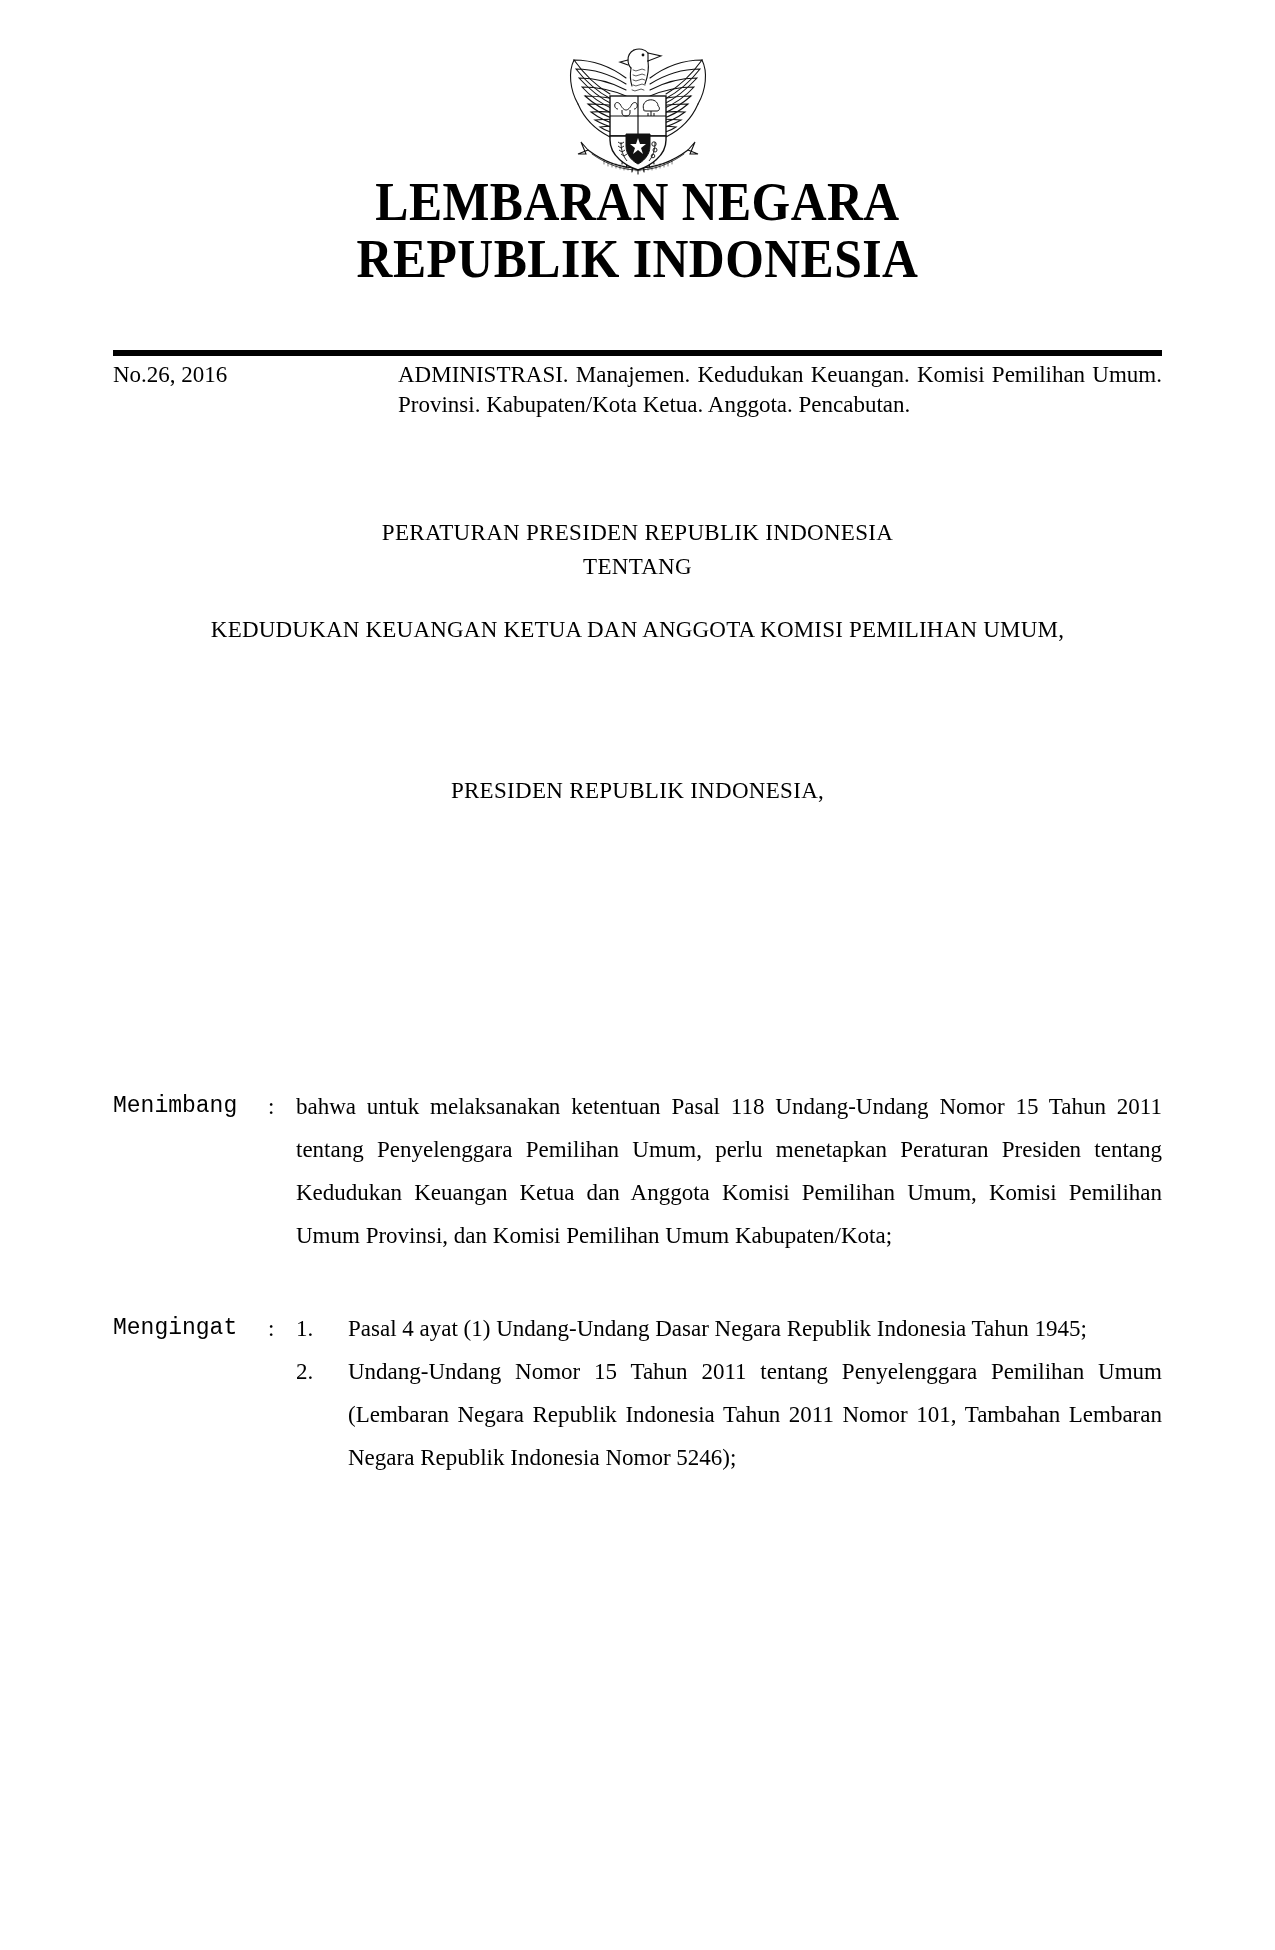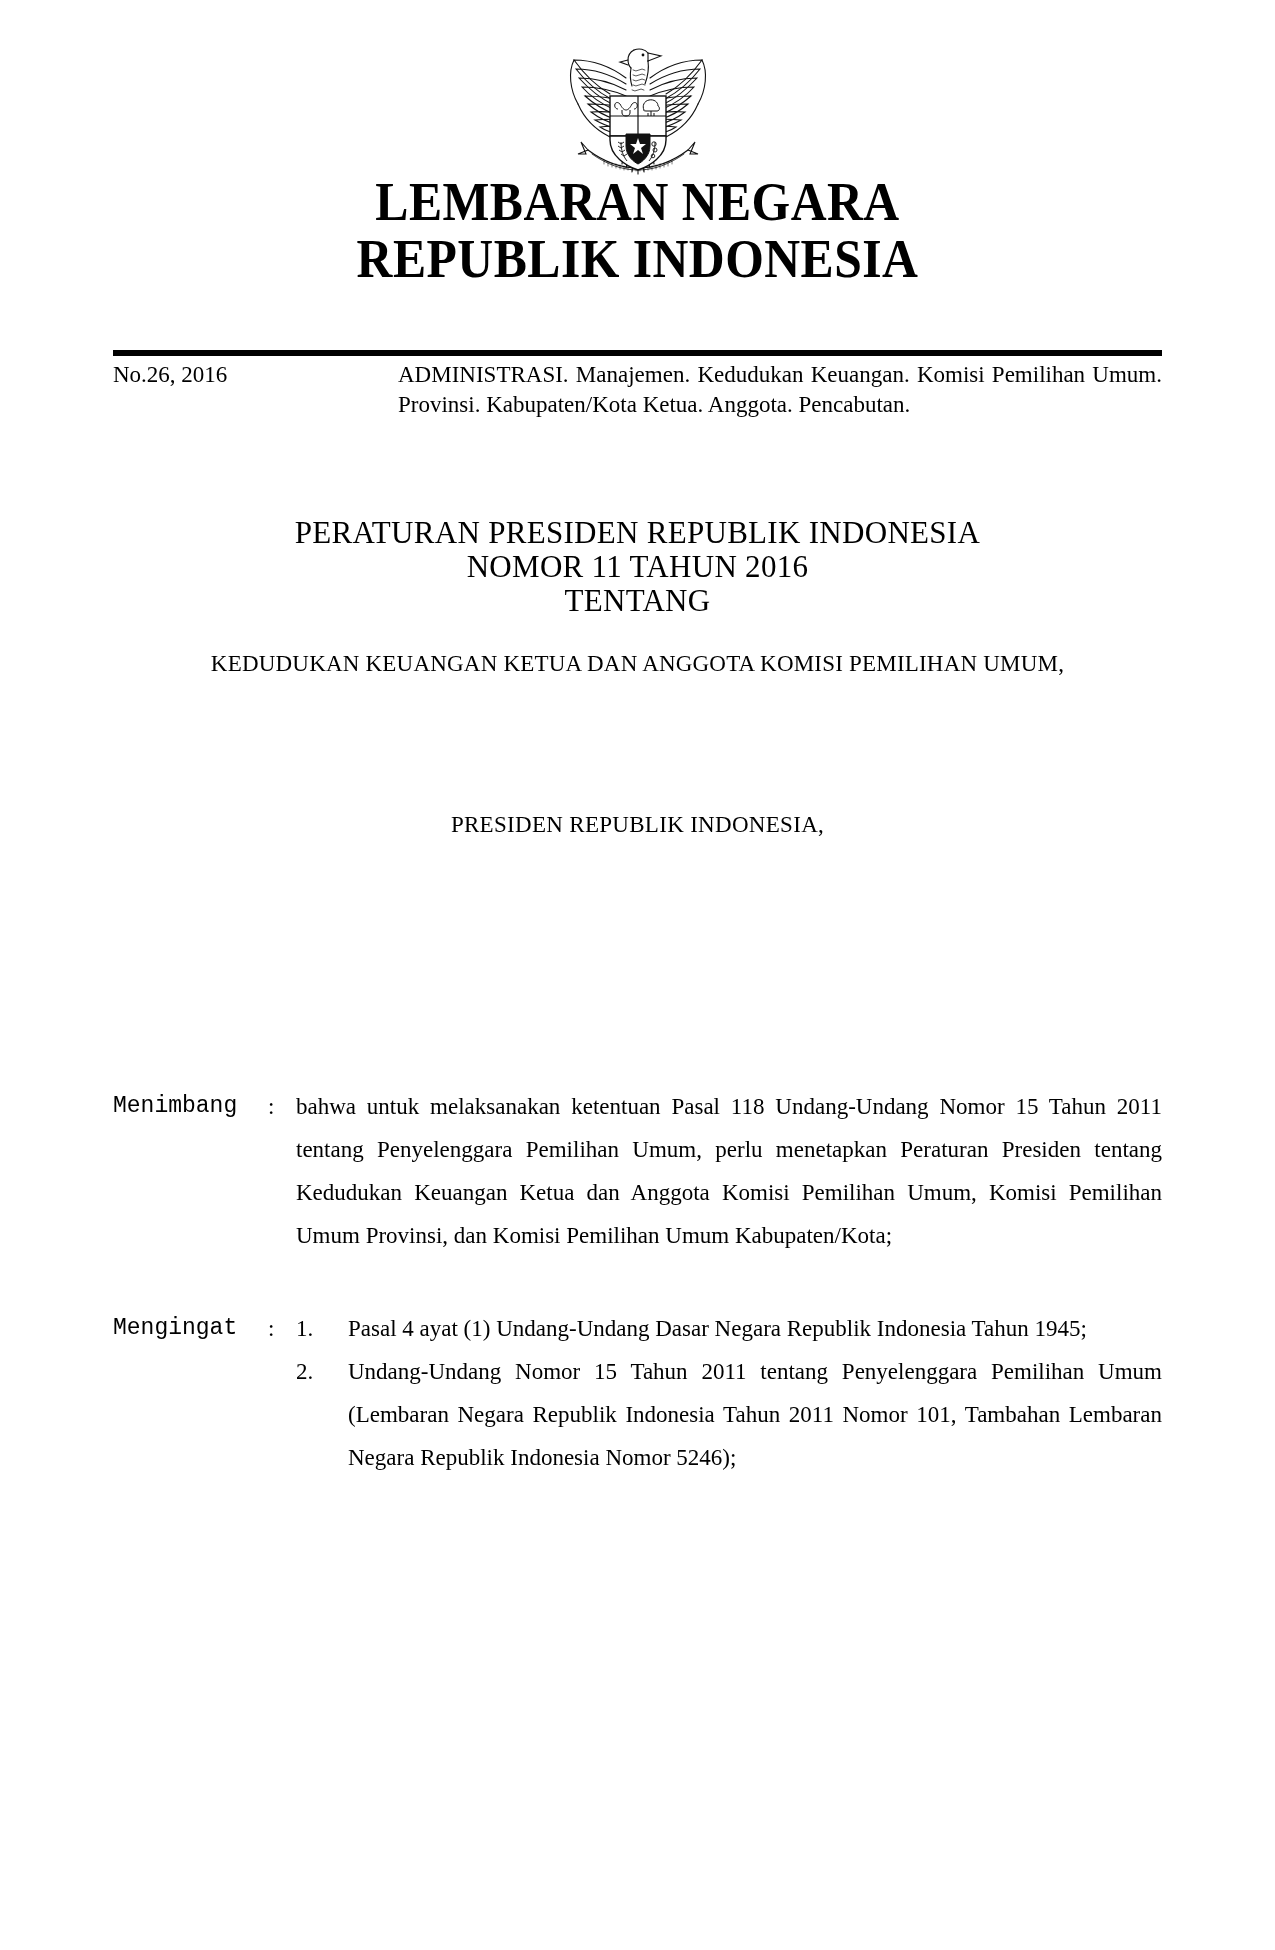--- a/index.html
+++ b/index.html
@@ -91,21 +91,21 @@
 
   
   .title-block {
     position: absolute;
     top: 516px;
     left: 0;
     width: 100%;
     text-align: center;
   }
   .title-line {
-    font-size: 31px;
+    font-size: 23px;
     line-height: 34px;
     letter-spacing: 0.3px;
     white-space: nowrap;
   }
   .title-subject {
     font-size: 23px;
     line-height: 36px;
     letter-spacing: 0.2px;
     white-space: nowrap;
     margin-top: 28px;
@@ -336,21 +336,20 @@
 
   <div class="masthead-rule"></div>
 
   <div class="classification">
     <div class="class-number">No.26, 2016</div>
     <div class="class-subjects">ADMINISTRASI. Manajemen. Kedudukan Keuangan. Komisi Pemilihan Umum. Provinsi. Kabupaten/Kota Ketua. Anggota. Pencabutan.</div>
   </div>
 
   <div class="title-block">
     <div class="title-line">PERATURAN PRESIDEN REPUBLIK INDONESIA</div>
-    <div class="title-line">NOMOR 11 TAHUN 2016</div>
     <div class="title-line">TENTANG</div>
     <div class="title-subject">KEDUDUKAN KEUANGAN KETUA DAN ANGGOTA KOMISI PEMILIHAN UMUM,</div>
 
     <div class="spacer-lg"></div>
 
     <div class="spacer-md"></div>
     <div class="signatory">PRESIDEN REPUBLIK INDONESIA,</div>
   </div>
 
   <div class="clauses">

